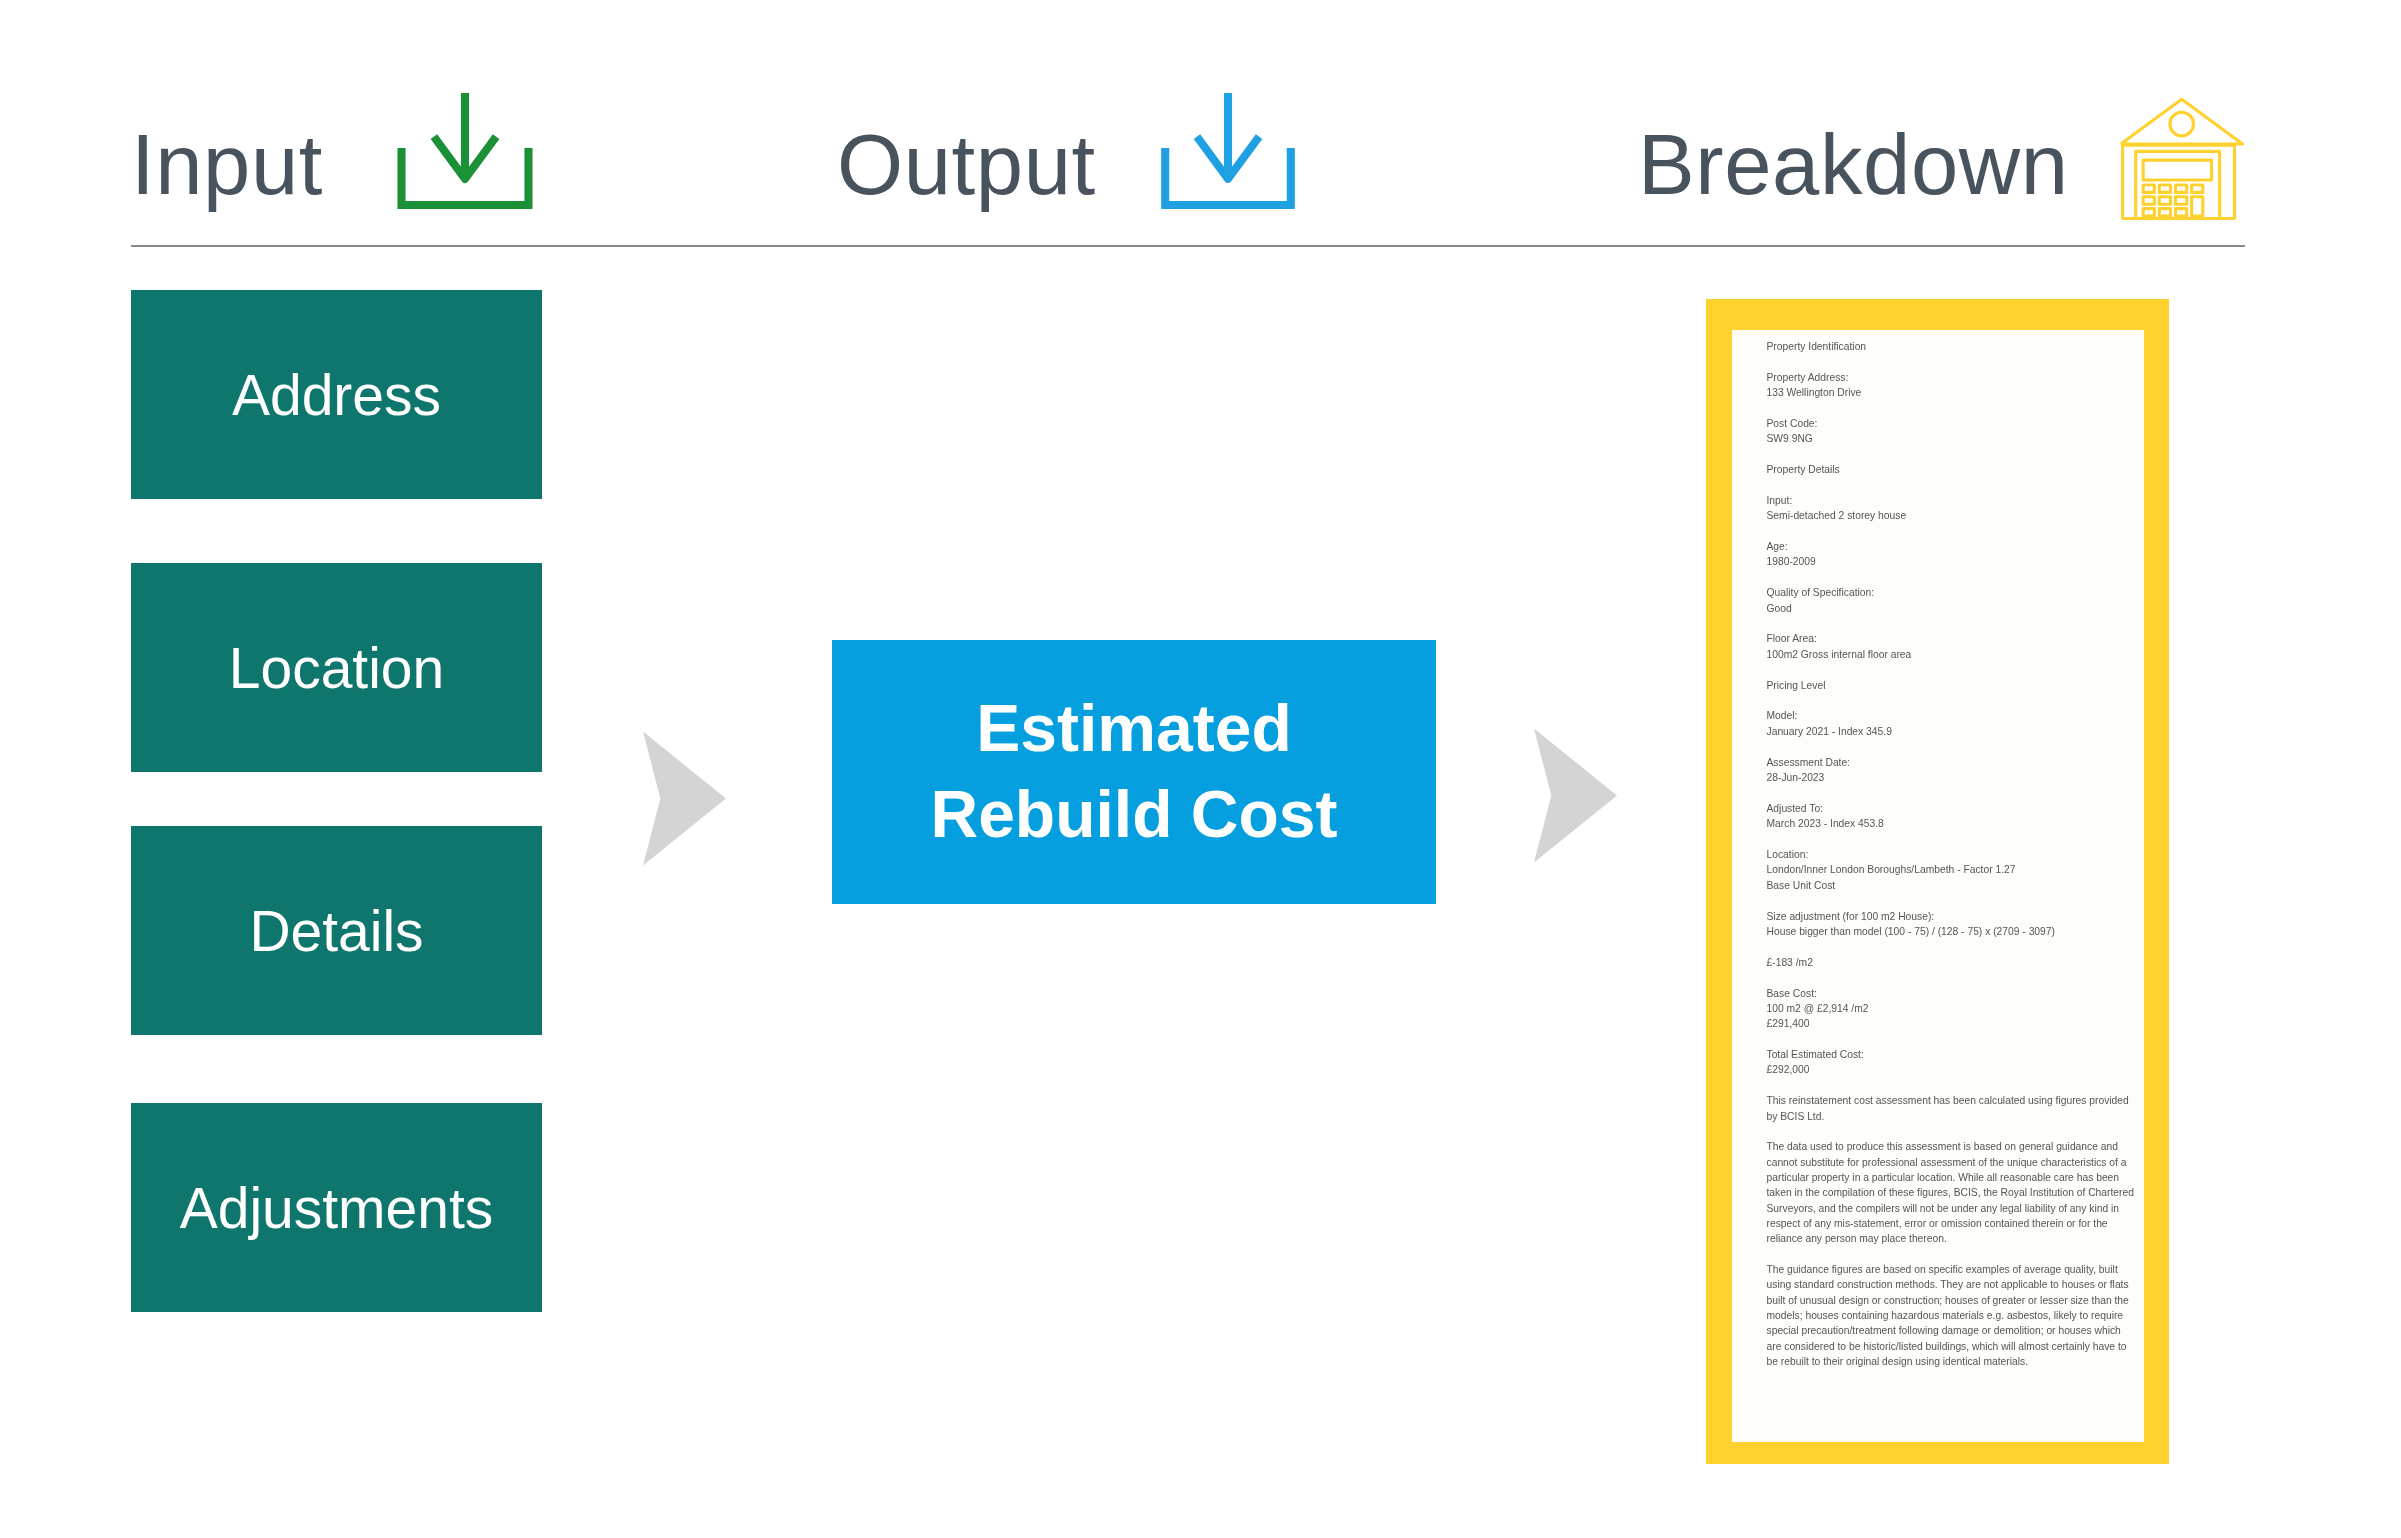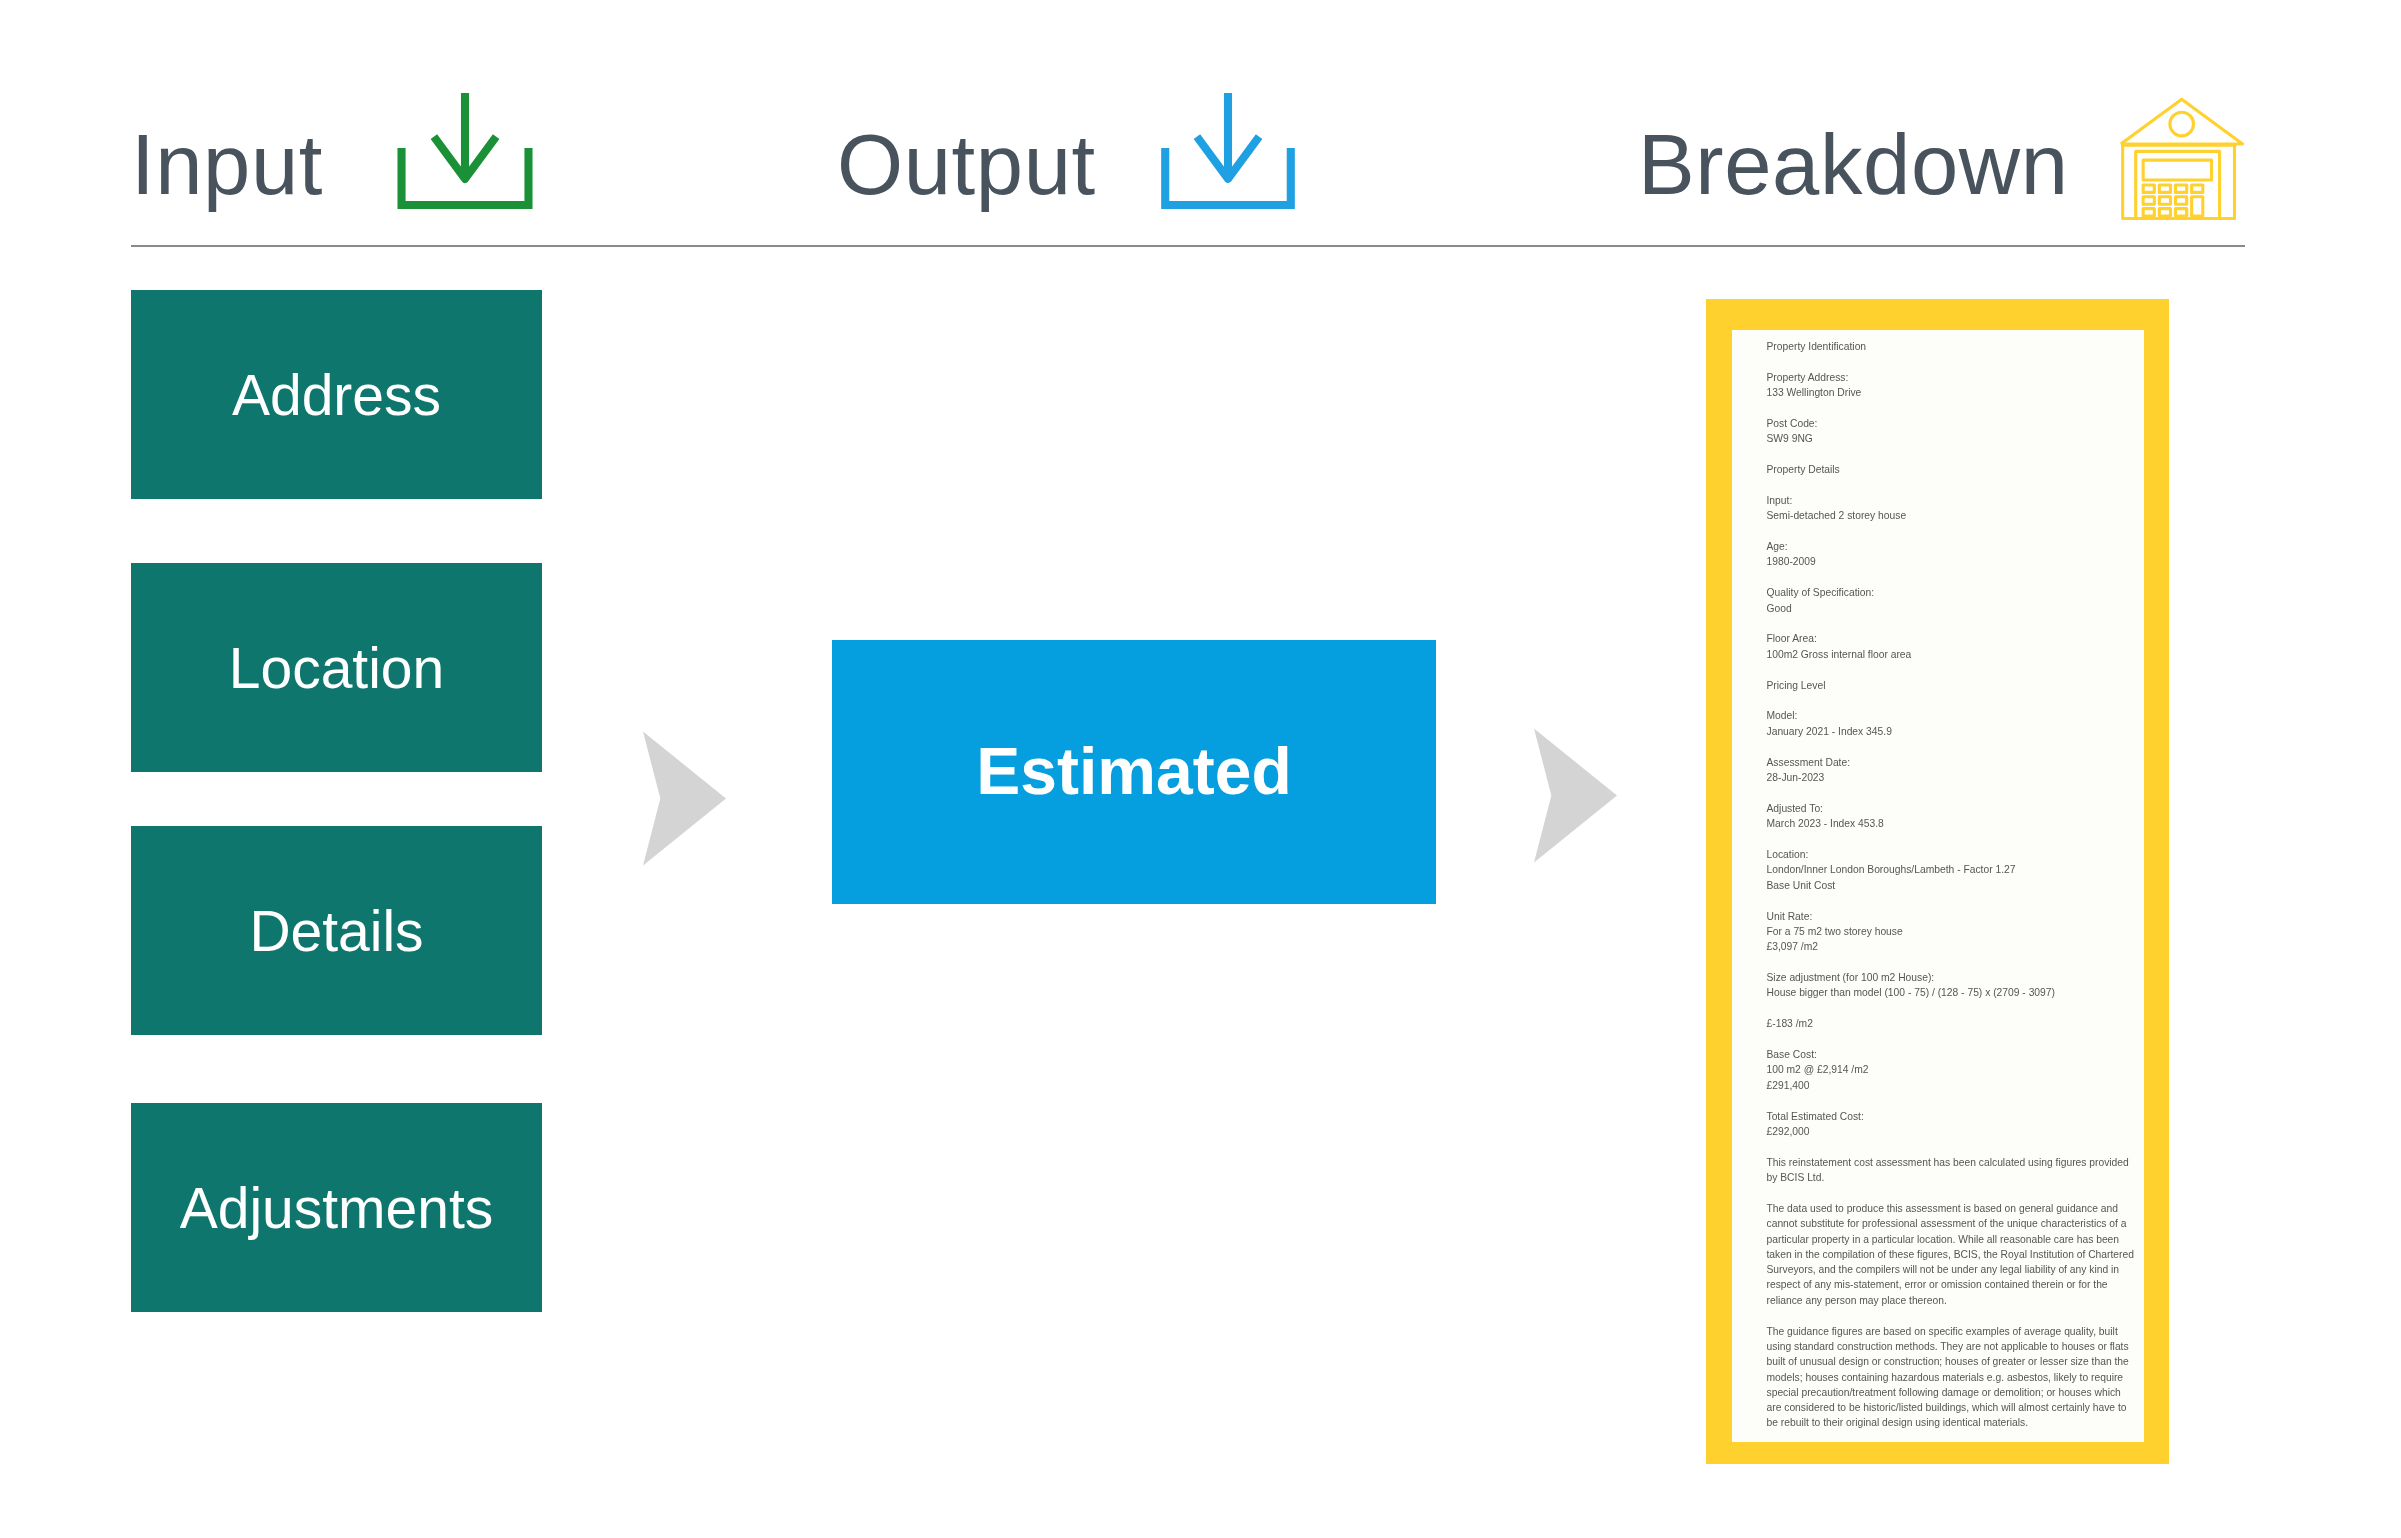--- a/index.html
+++ b/index.html
@@ -79,20 +79,21 @@
 </div>
 
 <div class="abs" style="left:643px; top:731px; width:83px; height:135px;">
   <svg width="83" height="135" viewBox="0 0 134 216">
     <polygon points="0,0 134,108 0,216 28,108" fill="#d4d4d4"></polygon>
   </svg>
 </div>
 
 <div class="abs bbox">
   <span>Estimated</span>
+  <span>Rebuild Cost</span>
 </div>
 
 <div class="abs" style="left:1534px; top:728px; width:83px; height:135px;">
   <svg width="83" height="135" viewBox="0 0 134 216">
     <polygon points="0,0 134,108 0,216 28,108" fill="#d4d4d4"></polygon>
   </svg>
 </div>
 
 <div class="abs frame"></div>
 <div class="abs doc">
@@ -140,25 +141,20 @@
   <p>
       <span class="ln">Adjusted To:</span>
       <span class="ln">March 2023 - Index 453.8</span>
     </p>
   <p>
       <span class="ln">Location:</span>
       <span class="ln">London/Inner London Boroughs/Lambeth - Factor 1.27</span>
       <span class="ln">Base Unit Cost</span>
     </p>
   <p>
-      <span class="ln">Unit Rate:</span>
-      <span class="ln">For a 75 m2 two storey house</span>
-      <span class="ln">£3,097 /m2</span>
-    </p>
-  <p>
       <span class="ln">Size adjustment (for 100 m2 House):</span>
       <span class="ln">House bigger than model (100 - 75) / (128 - 75) x (2709 - 3097)</span>
     </p>
   <p>
       <span class="ln">£-183 /m2</span>
     </p>
   <p>
       <span class="ln">Base Cost:</span>
       <span class="ln">100 m2 @ £2,914 /m2</span>
       <span class="ln">£291,400</span>

